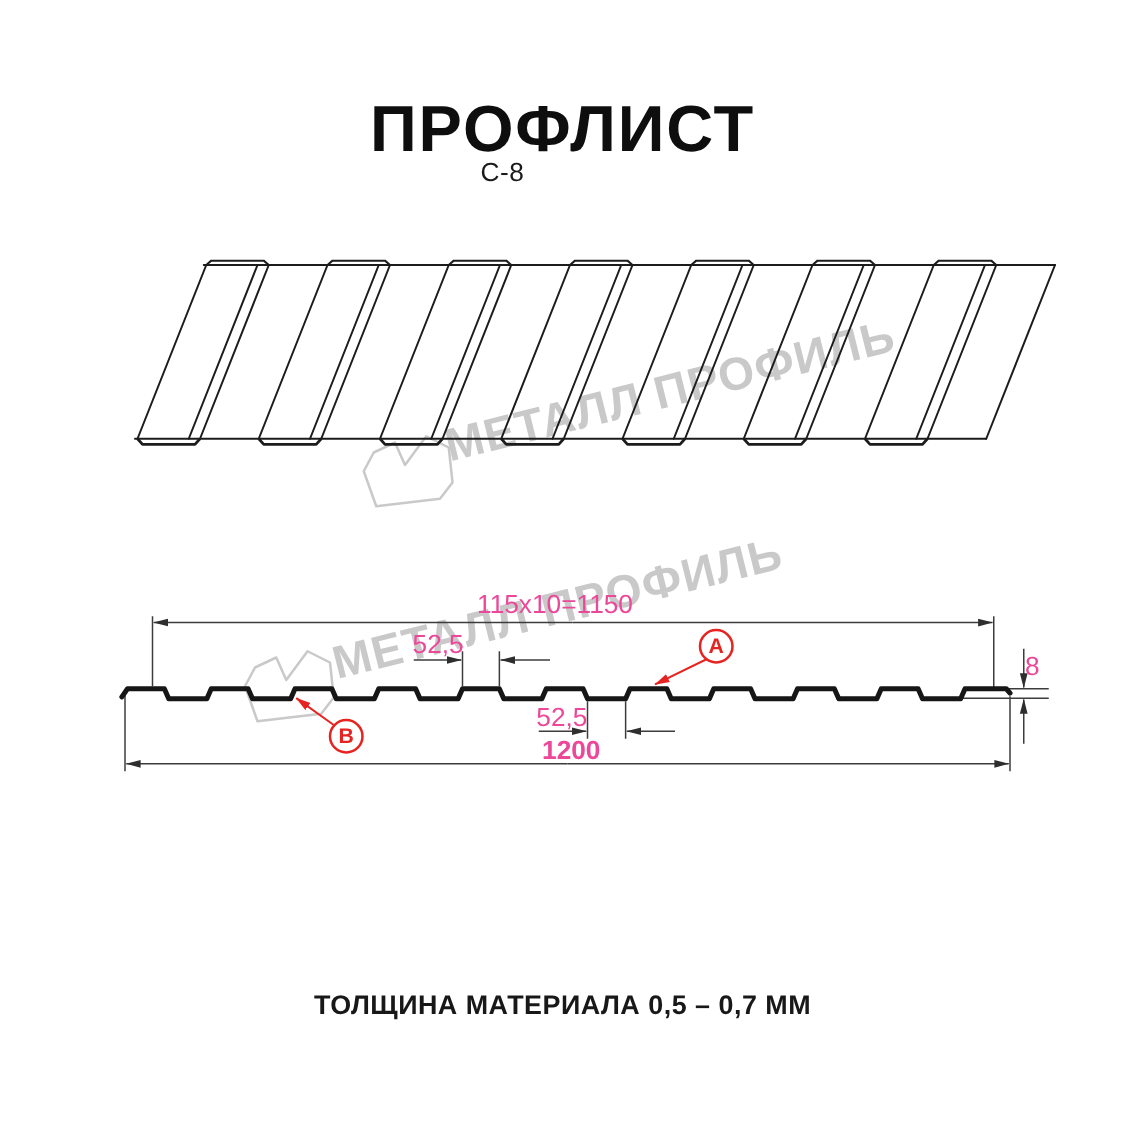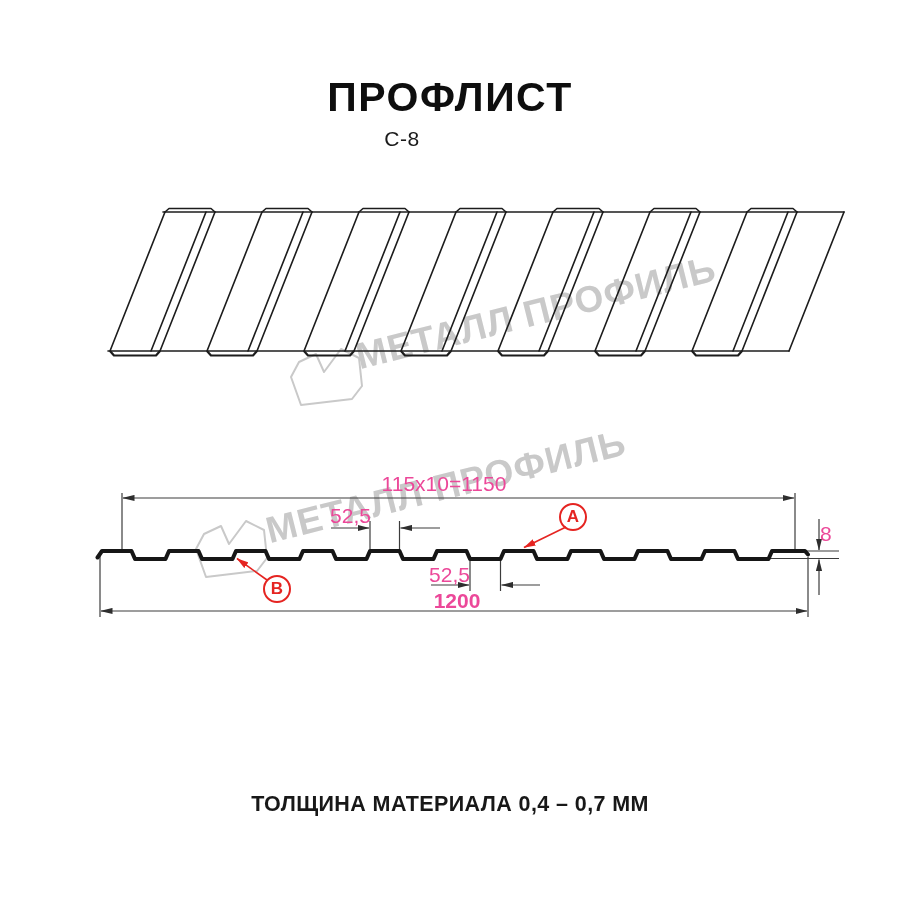--- a/index.html
+++ b/index.html
@@ -2,21 +2,21 @@
 <html><head>
 <meta charset="utf-8">
 <style>
   html,body{margin:0;padding:0;background:#fff;}
   .canvas{
     position:relative;width:900px;height:900px;background:#ffffff;
     font-family:"Liberation Sans",sans-serif;overflow:hidden;
   }
   .page-title{
     position:absolute;left:0;top:74px;width:900px;text-align:center;
-    font-size:41px;font-weight:800;letter-spacing:1.5px;color:#0e0e0e;
+    font-size:52px;font-weight:800;letter-spacing:1.5px;color:#0e0e0e;
   }
   .page-subtitle{
     position:absolute;left:0;top:127px;width:804px;text-align:center;
     font-size:21px;font-weight:500;letter-spacing:.5px;color:#1a1a1a;
   }
   .footer-note{
     position:absolute;left:0;top:792px;width:900px;text-align:center;
     font-size:21.5px;font-weight:600;letter-spacing:.4px;color:#181818;
   }
   .wm{
@@ -143,15 +143,15 @@
 
   <div class="dim-label lbl-1150">115x10=1150</div>
   <div class="dim-label lbl-52top">52,5</div>
   <div class="dim-label lbl-52bot">52,5</div>
   <div class="dim-label lbl-1200">1200</div>
   <div class="dim-label lbl-8">8</div>
 
   <div class="callout callout-a">А</div>
   <div class="callout callout-b">В</div>
 
-  <div class="footer-note">ТОЛЩИНА МАТЕРИАЛА 0,4 – 0,7 ММ</div>
+  <div class="footer-note">ТОЛЩИНА МАТЕРИАЛА 0,5 – 0,7 ММ</div>
 
 </div>
 
 </body></html>

